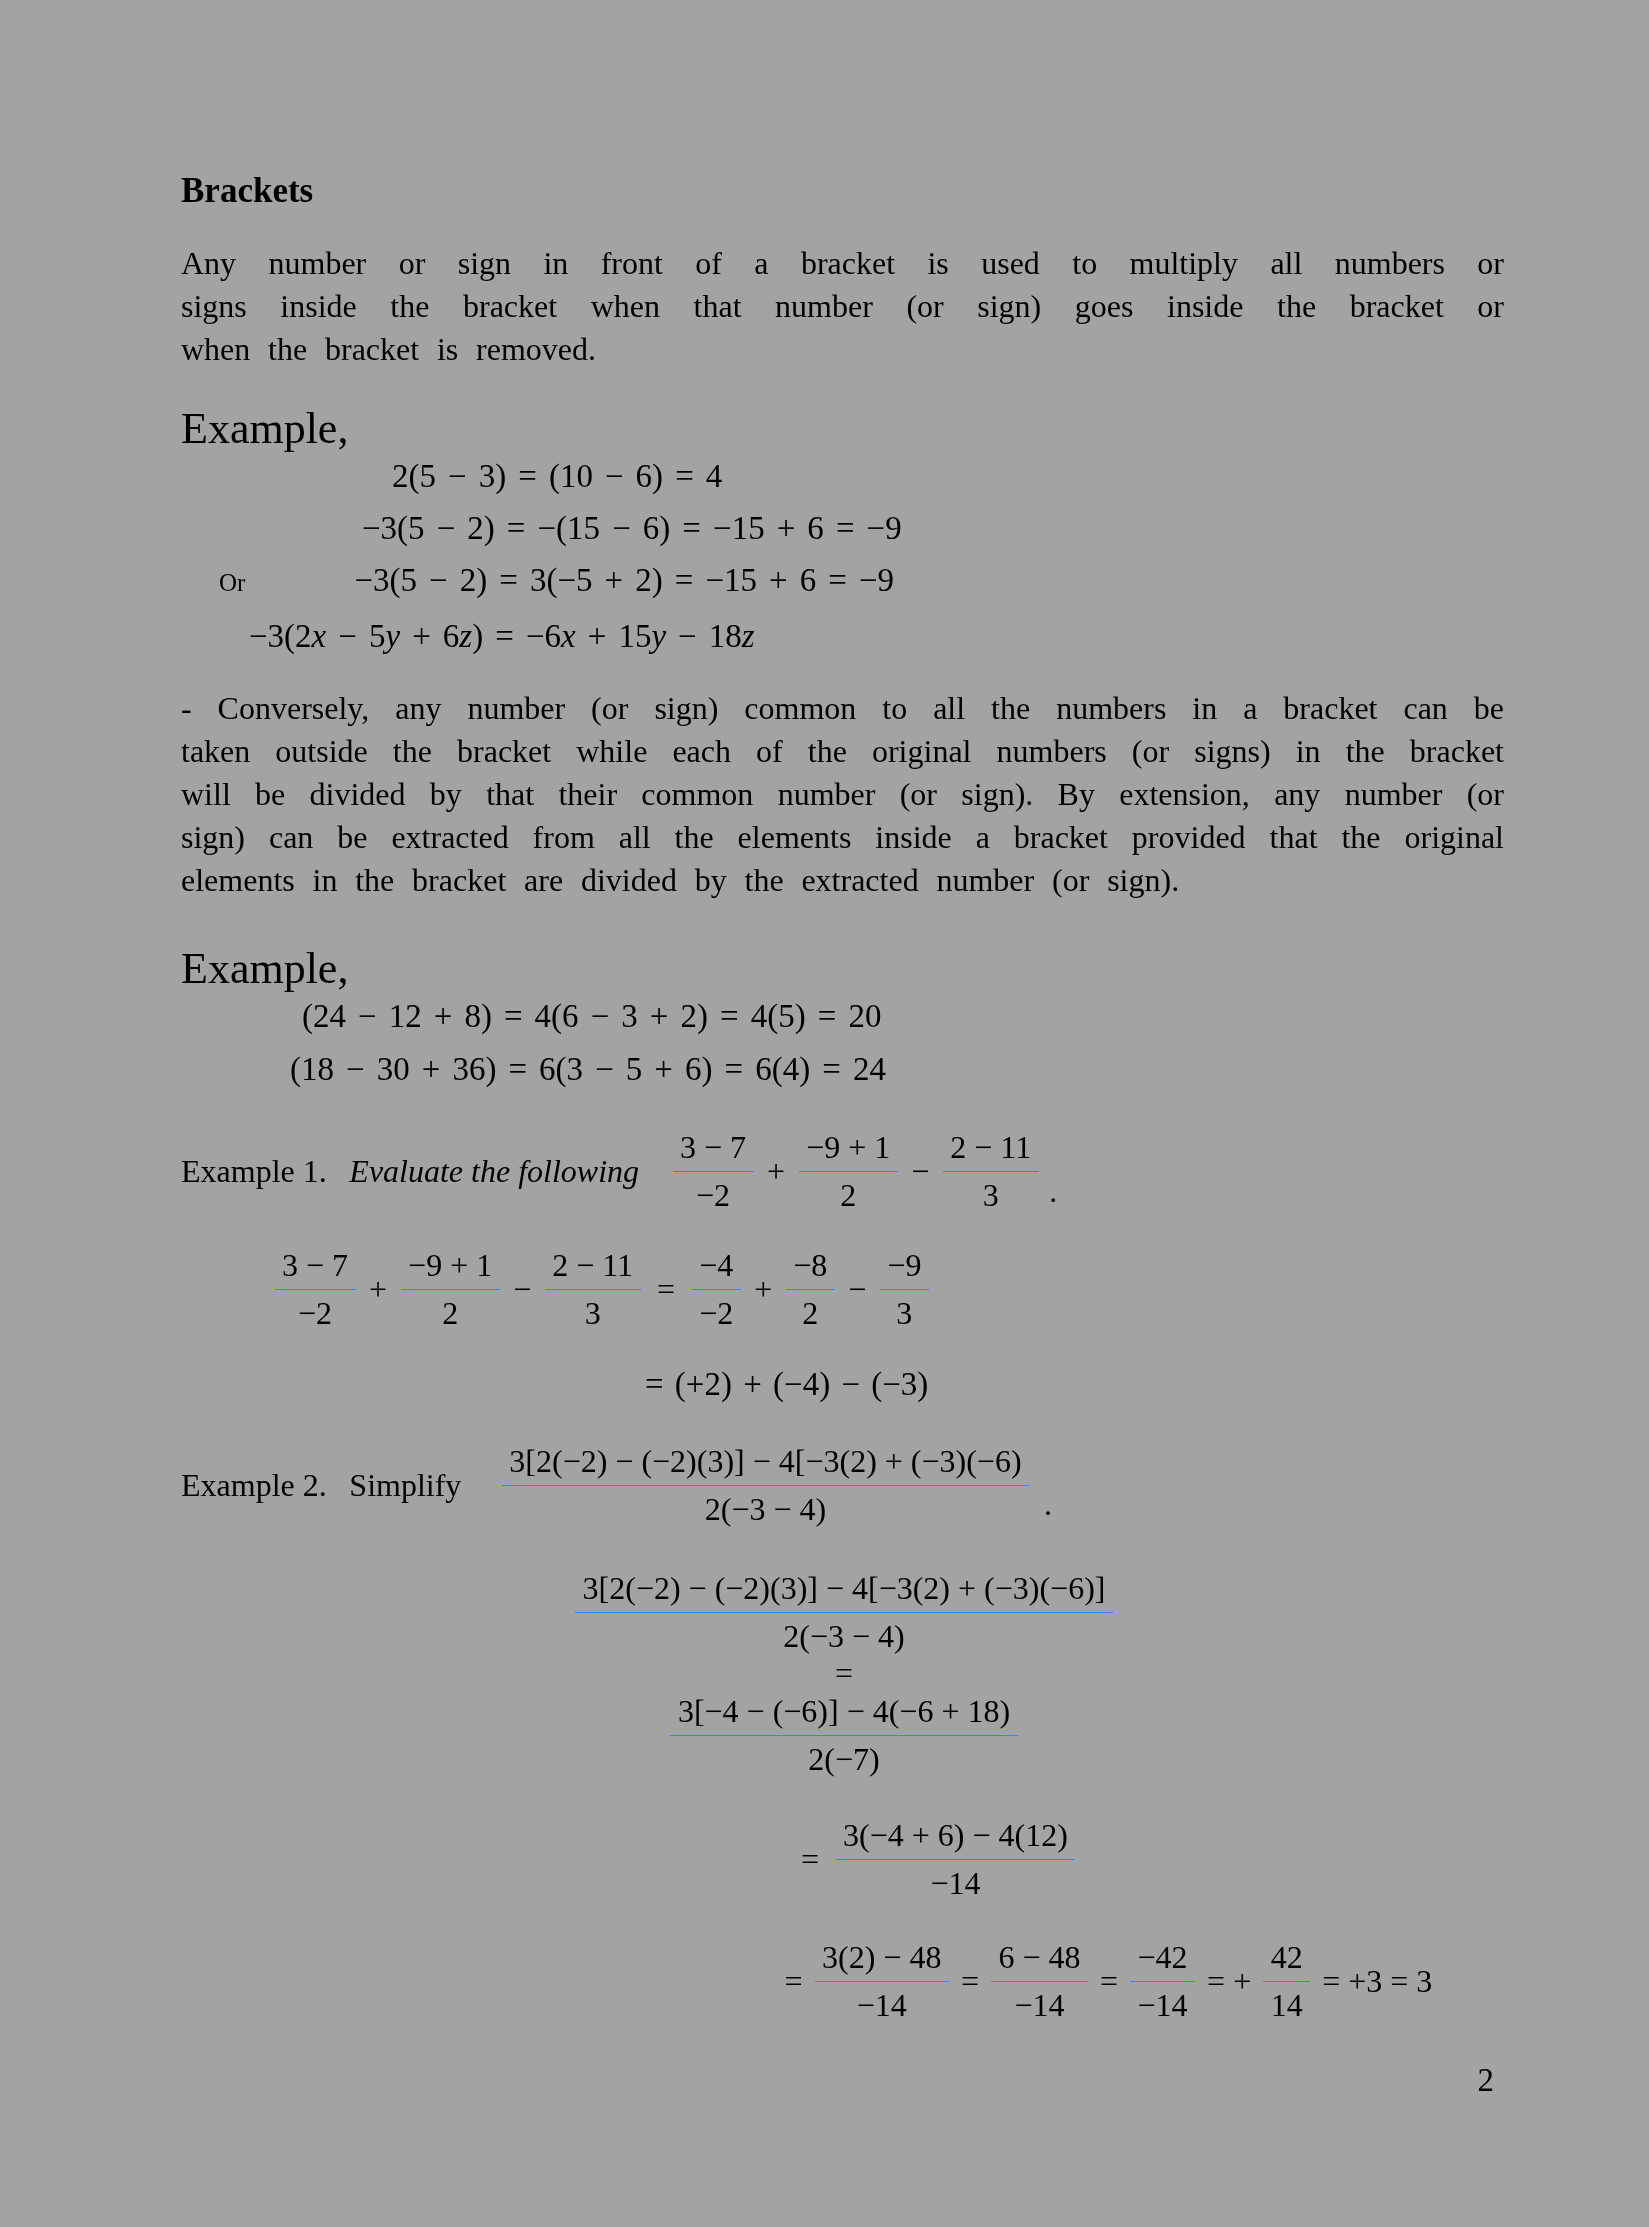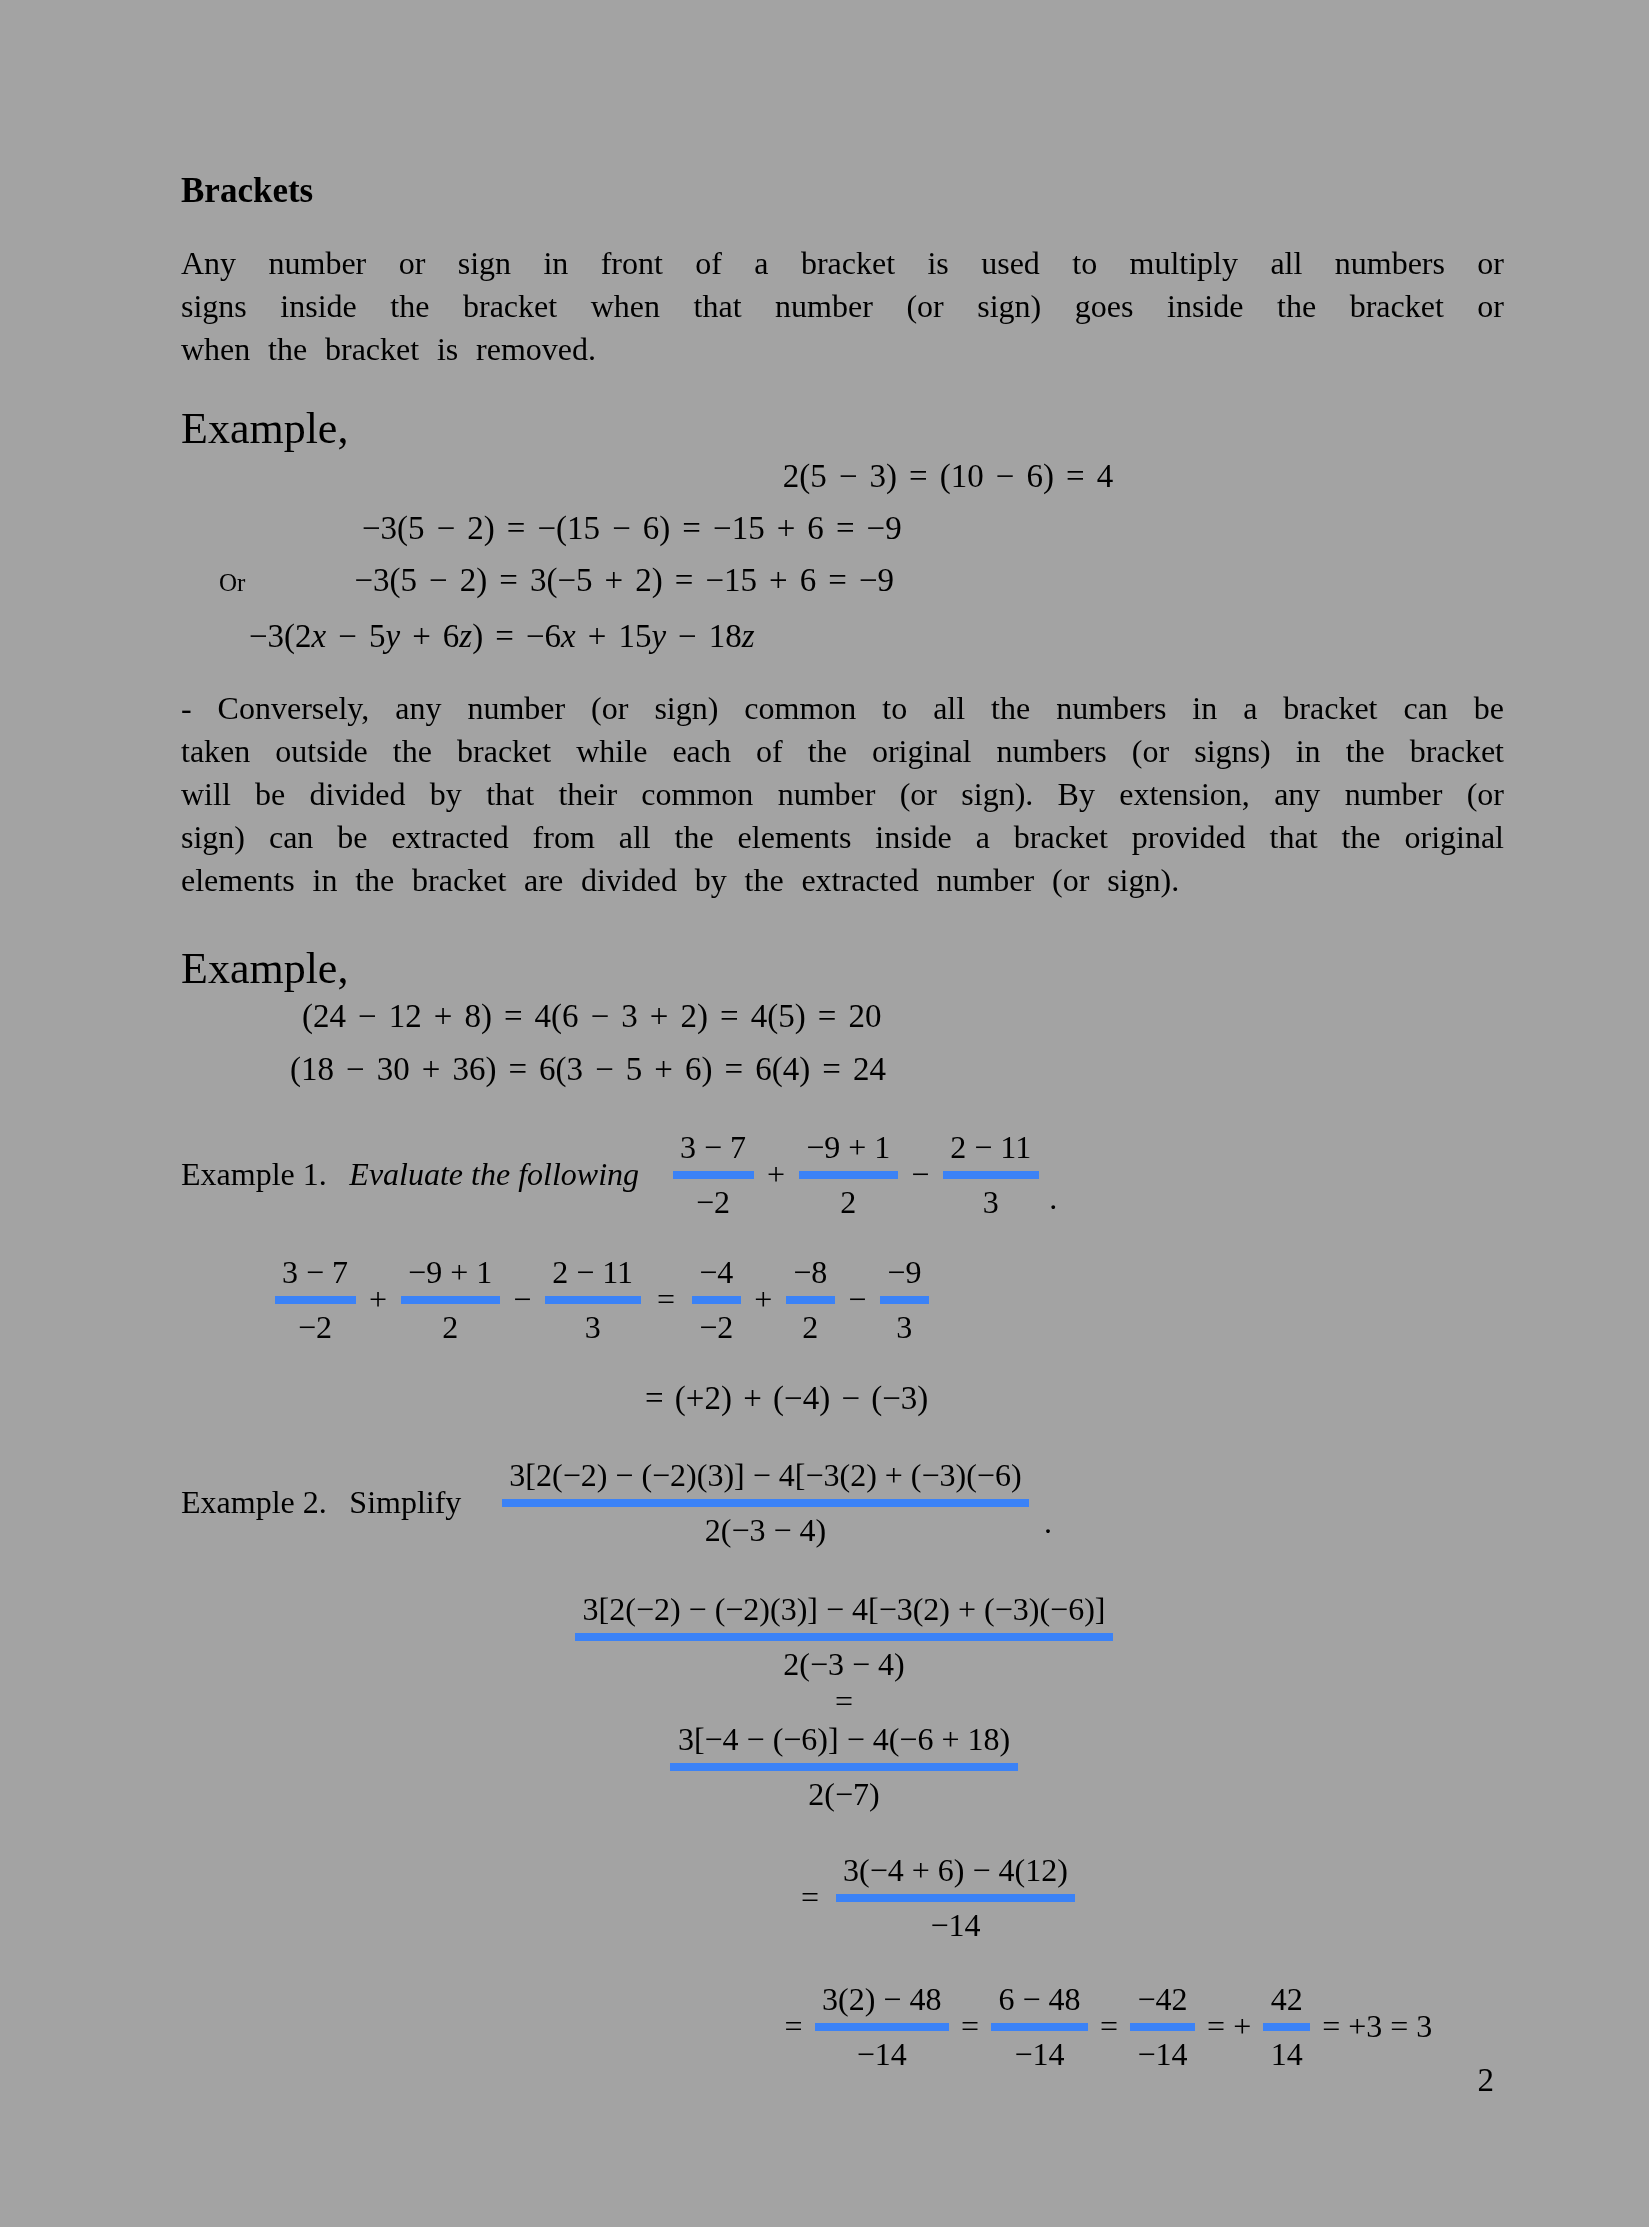--- a/index.html
+++ b/index.html
@@ -16,33 +16,33 @@
 
   .para { font-size:32px; line-height:43px; }
   .para .line { text-align:justify; text-align-last:justify; white-space:normal; }
   .para .line.last { text-align-last:left; word-spacing:9.8px; }
   .para2 { margin-top:24px; }
 
   .exlabel { font-size:44px; line-height:43px; margin-top:36px; }
   .exlabel-b { margin-top:45px; }
 
   .eqline { font-size:33px; line-height:52px; word-spacing:3.8px; white-space:nowrap; }
-  .eq1 { margin-left:211px;text-align:center; }
+  .eq1 { margin-left:211px; }
   .eq2 { margin-left:181px; }
   .eq3row { display:flex; align-items:baseline; }
   .or { font-size:25px; margin-left:38px; }
   .eq3 { margin-left:109px; }
   .eq4 { margin-left:68px; line-height:54px; }
   .eqline-b { line-height:53px; }
   .eqb1 { margin-left:121px; }
   .eqb2 { margin-left:109px; }
 
   .mrow { display:flex; align-items:center; font-size:32px; white-space:nowrap; }
   .frac { display:inline-flex; flex-direction:column; align-items:center; margin:0 7.5px; text-align:center; }
-  .frac .num { line-height:38px; padding:0 7.5px 4.5px 7.5px; border-bottom:8px solid #3b82f6; }
+  .frac .num { line-height:38px; padding:0 7.5px 4.5px 7.5px; border-bottom:1px solid #3b82f6; }
   .frac .den { line-height:38px; padding-top:4.5px; }
   .op { margin:0 6px; }
   .eqs { margin:0 9px; }
 
   .stmt1 { margin-top:32px; }
   .exname { margin-right:22.6px; }
   .prompt { font-style:italic; margin-right:26px; }
   .prompt-up { margin-right:33px; }
   .period { align-self:flex-end; padding-bottom:4.5px; margin-left:3px; }
   .period2 { align-self:center; margin-top:39px; margin-left:7.5px; }

